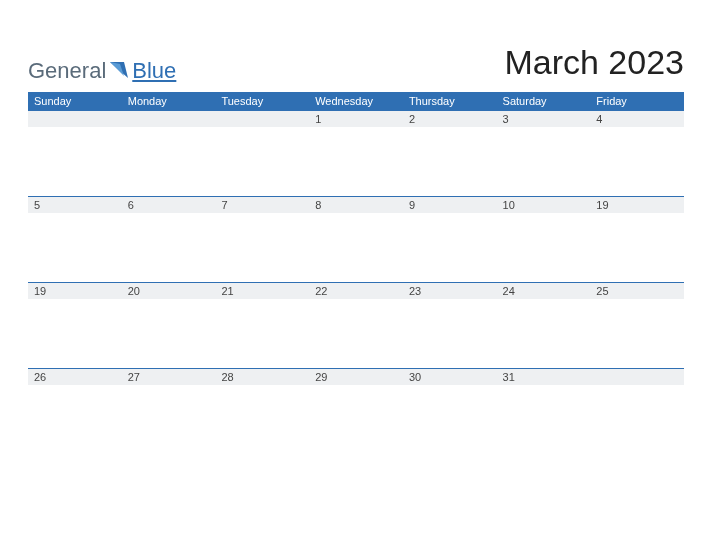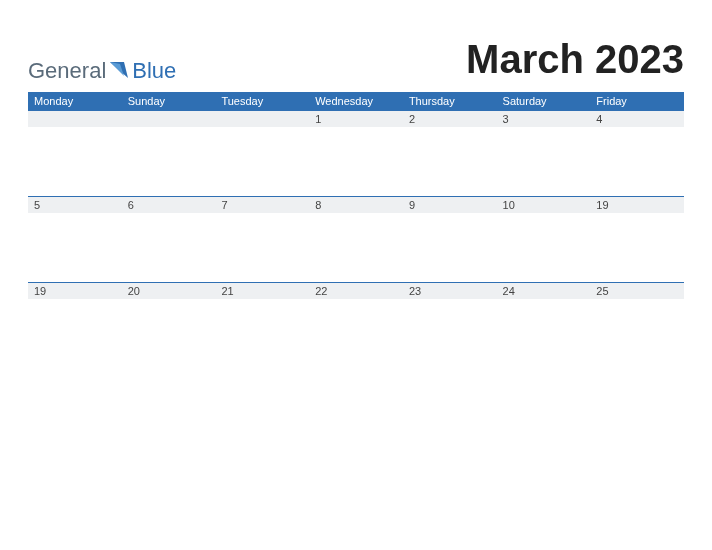--- a/index.html
+++ b/index.html
@@ -19,28 +19,28 @@
   .logo {
     display: flex;
     align-items: center;
     gap: 2px;
     font-size: 22px;
     font-weight: 400;
     line-height: 1;
     margin-top: 40px;
   }
   .logo .general { color: #5a6b7a; }
-  .logo .blue { color: #2f6fb3; }
+  .logo .blue { color: #2f6fb3; text-decoration: underline; }
   .logo-icon {
     display: inline-block;
     margin-left: 2px;
   }
   .title {
-    font-size: 40px;
-    font-weight: 700;
+    font-size: 34px;
+    font-weight: 400;
     color: #222;
   }
   .calendar {
     width: 100%;
   }
   .dayhead-row {
     display: flex;
     background: #2f6fb3;
   }
   .dayhead {
@@ -79,22 +79,22 @@
           <path d="M0 0 L10 2 L14 14 L0 0 Z" fill="#5a9bd5"></path>
         </svg></span>
       <br>
     <span class="blue">Blue</span>
   </div>
   <div class="title">March 2023</div>
 </div>
 
 <div class="calendar">
   <div class="dayhead-row">
+    <div class="dayhead">Sunday</div>
     <div class="dayhead">Monday</div>
-    <div class="dayhead">Sunday</div>
     <div class="dayhead">Tuesday</div>
     <div class="dayhead">Wednesday</div>
     <div class="dayhead">Thursday</div>
     <div class="dayhead">Saturday</div>
     <div class="dayhead">Friday</div>
   </div>
 
   <div class="week">
     <div class="cell">
         <span class="datenum"></span>
@@ -161,13 +161,36 @@
         <span class="datenum">23</span>
       </div>
     <div class="cell">
         <span class="datenum">24</span>
       </div>
     <div class="cell">
         <span class="datenum">25</span>
       </div>
   </div>
 
+  <div class="week">
+    <div class="cell">
+        <span class="datenum">26</span>
+      </div>
+    <div class="cell">
+        <span class="datenum">27</span>
+      </div>
+    <div class="cell">
+        <span class="datenum">28</span>
+      </div>
+    <div class="cell">
+        <span class="datenum">29</span>
+      </div>
+    <div class="cell">
+        <span class="datenum">30</span>
+      </div>
+    <div class="cell">
+        <span class="datenum">31</span>
+      </div>
+    <div class="cell">
+        <span class="datenum"></span>
+      </div>
+  </div>
 </div>
 
 </body></html>

